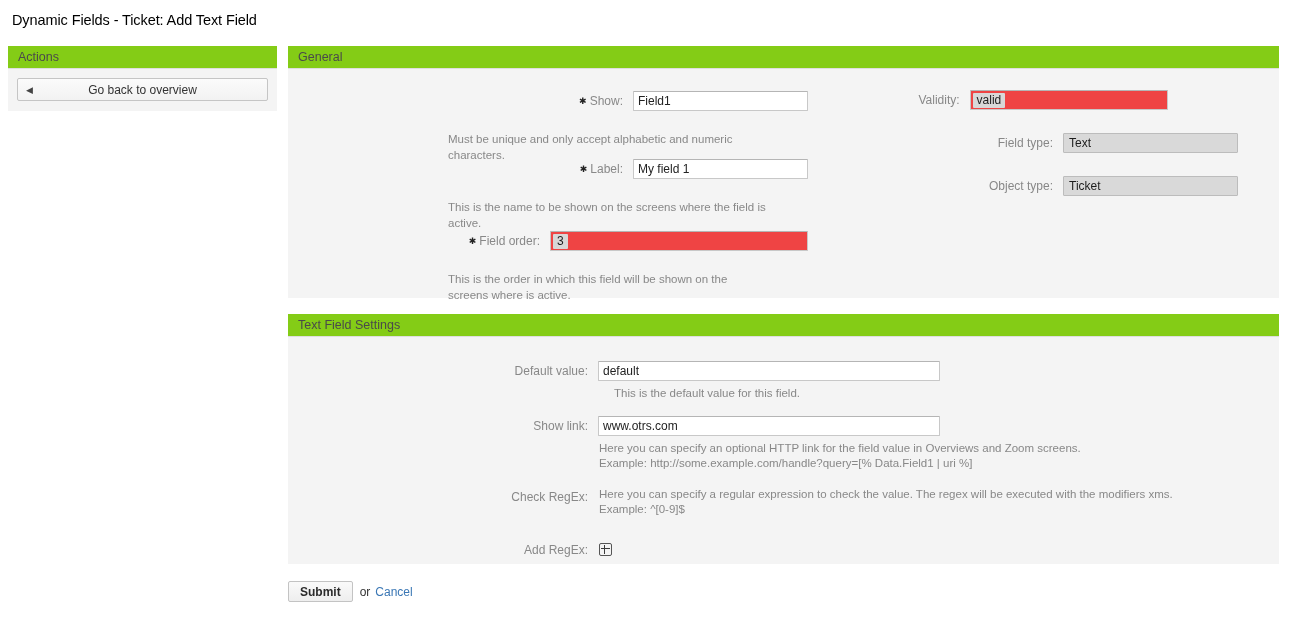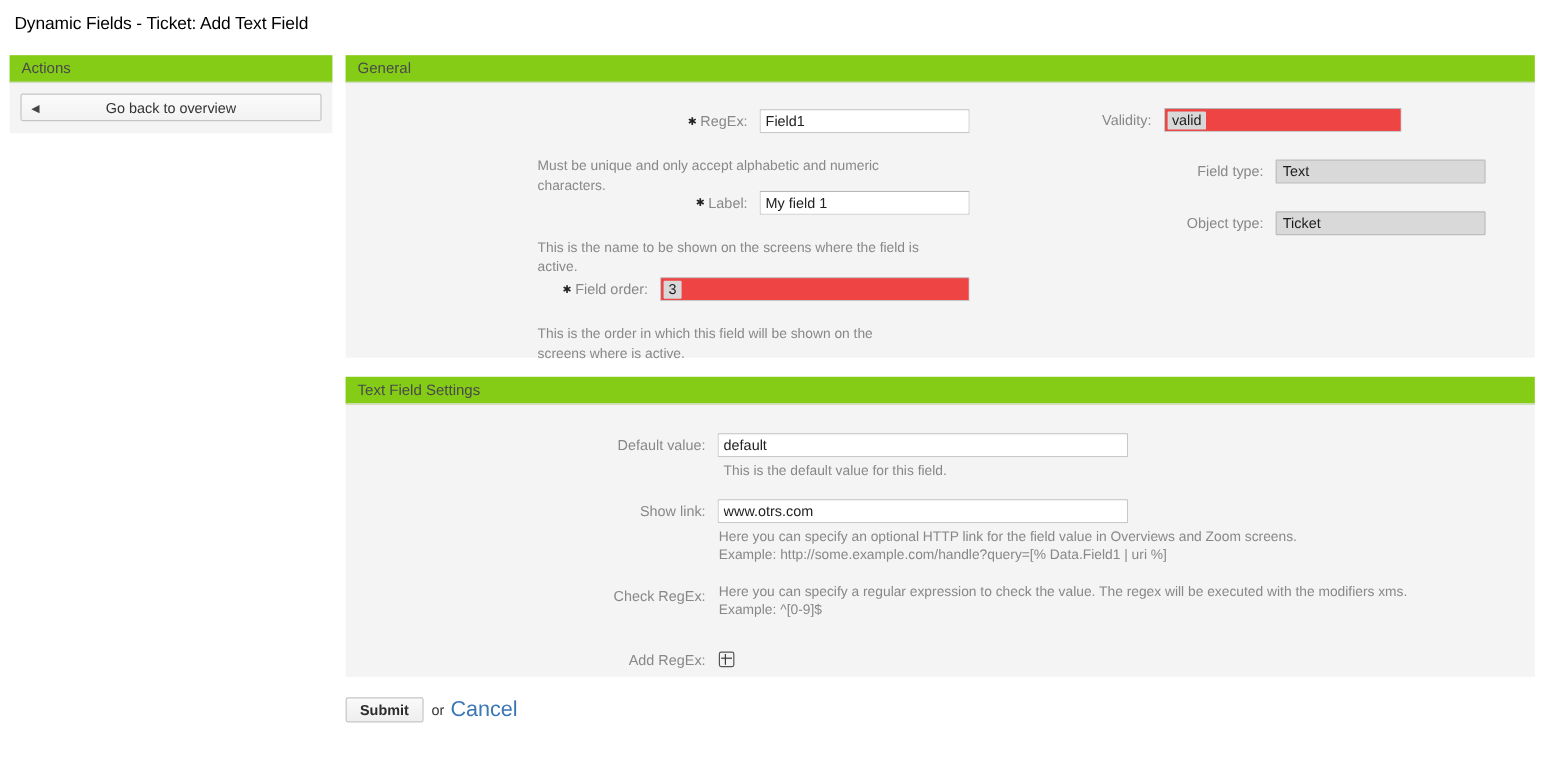--- a/index.html
+++ b/index.html
@@ -223,21 +223,21 @@
     cursor: pointer;
     box-sizing: border-box;
   }
   .or-text {
     margin: 0 5px 0 7px;
     color: #333333;
     font-size: 12px;
   }
   .cancel-link {
     color: #3a77b5;
-    font-size: 18px;
+    font-size: 12px;
     text-decoration: none;
     cursor: pointer;
   }
 </style>
 </head>
 <body>
 
 <div class="page-title">Dynamic Fields - Ticket: Add Text Field</div>
 
 <div class="widget" id="actions-widget">
@@ -249,21 +249,21 @@
     </div>
   </div>
 </div>
 
 <div class="widget" id="general-widget">
   <div class="widget-header">General</div>
   <div class="widget-body">
 
     <div class="field-row" style="left:0; top:22px; width:520px; justify-content:flex-end;">
       <div class="field-label">
-        <span class="req-star">✱</span><span>RegEx:</span>
+        <span class="req-star">✱</span><span>Show:</span>
       </div>
       <div class="field-control">
         <input class="txt" style="width: 175px;" type="text" value="Field1">
       </div>
     </div>
     <div class="help-text" style="left:160px; top:63px; width:320px;">Must be unique and only accept alphabetic and numeric characters.</div>
 
     <div class="field-row" style="left:0; top:90px; width:520px; justify-content:flex-end;">
       <div class="field-label">
         <span class="req-star">✱</span><span>Label:</span>
@@ -315,21 +315,21 @@
 <div class="widget" id="settings-widget">
   <div class="widget-header">Text Field Settings</div>
   <div class="widget-body">
 
     <div class="field-row" style="left:0; top:24px; width:300px; justify-content:flex-end;">
       <div class="field-label">Default value:</div>
     </div>
     <div style="position:absolute; left:310px; top:24px;">
       <input class="txt" style="width: 342px;" type="text" value="default">
     </div>
-    <div class="help-text" style="left:315px; top:49px; width:500px;">This is the default value for this field.</div>
+    <div class="help-text" style="left:326px; top:49px; width:500px;">This is the default value for this field.</div>
 
     <div class="field-row" style="left:0; top:79px; width:300px; justify-content:flex-end;">
       <div class="field-label">Show link:</div>
     </div>
     <div style="position:absolute; left:310px; top:79px;">
       <input class="txt" style="width: 342px;" type="text" value="www.otrs.com">
     </div>
     <div class="help-text" style="left:311px; top:104px; width:660px;">Here you can specify an optional HTTP link for the field value in Overviews and Zoom screens.</div>
     <div class="help-text" style="left:311px; top:119px; width:660px;">Example: http://some.example.com/handle?query=[% Data.Field1 | uri %]</div>
 

